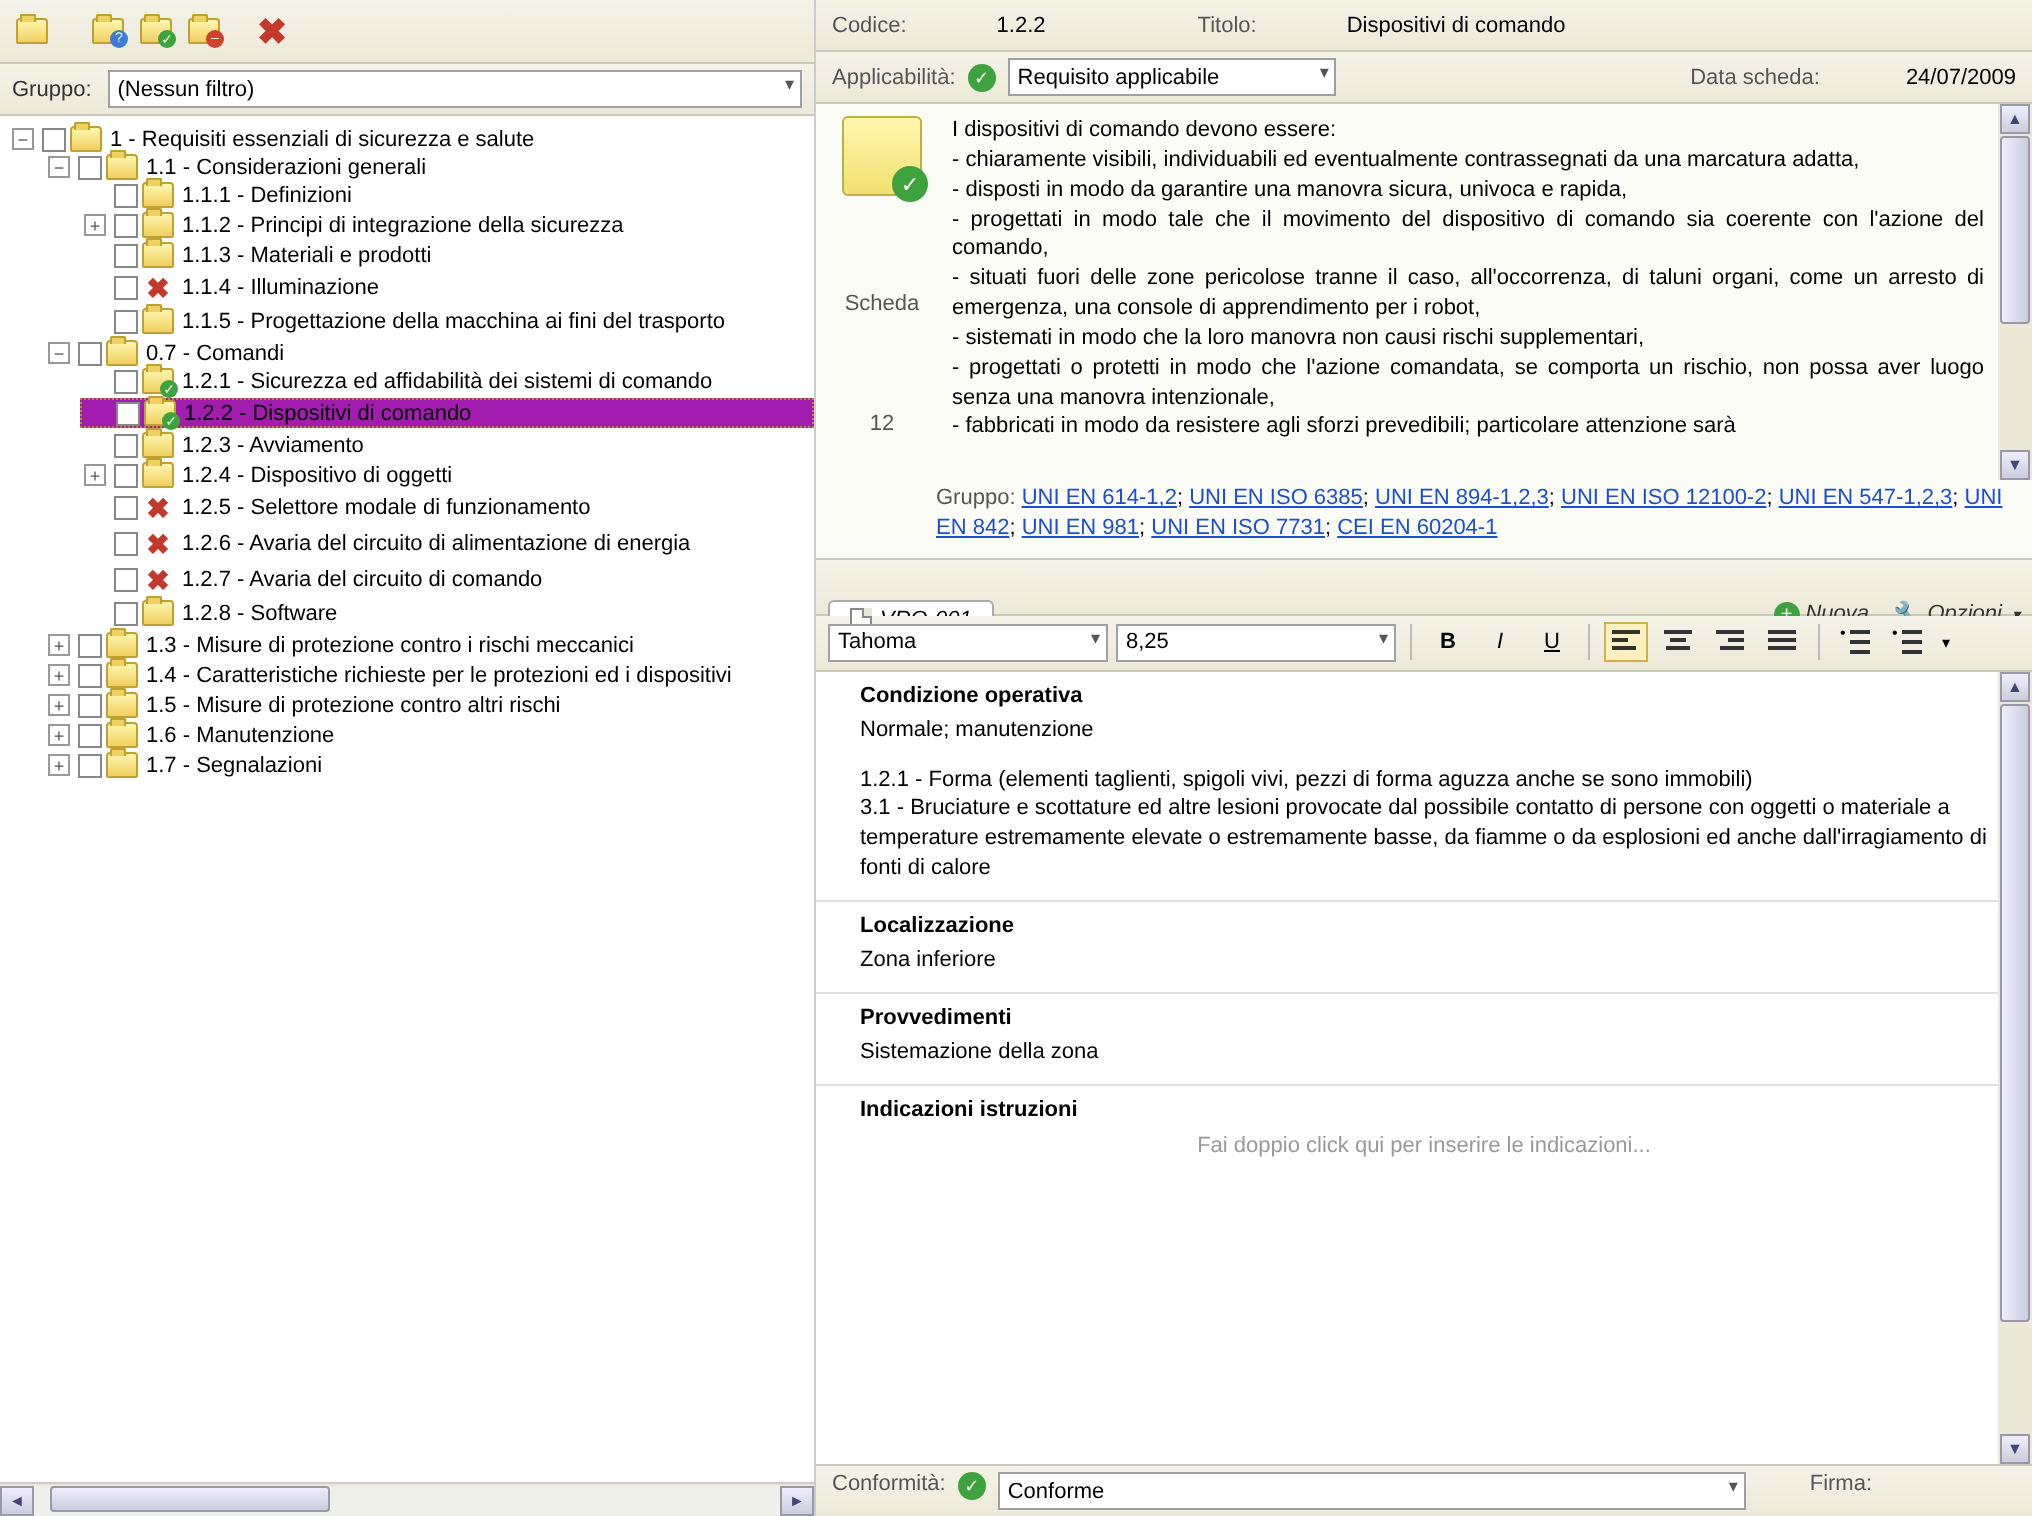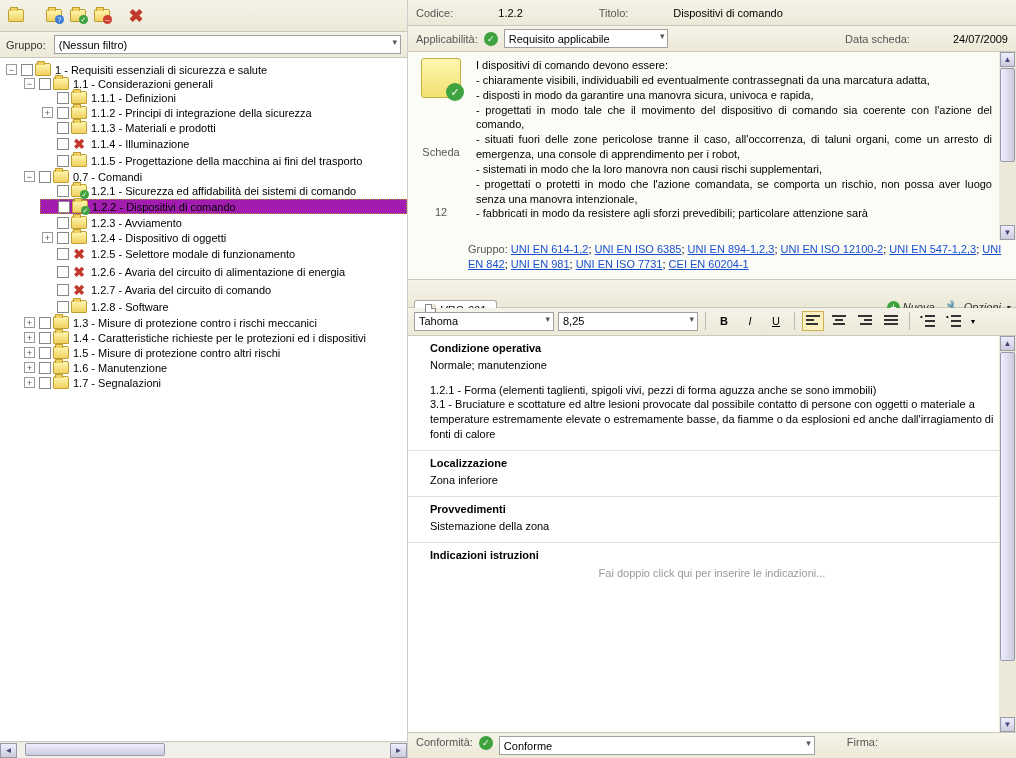--- a/index.html
+++ b/index.html
@@ -436,19 +436,19 @@
       <div class="vsb-btn">▲</div>
       <div class="vsb-track">
           <div class="vsb-thumb" style="height:85%"></div>
         </div>
       <div class="vsb-btn" style="position:absolute;bottom:0;left:1px">▼</div>
     </div>
   </div>
   <div class="footer">
     <span class="hdr-label">Conformità:</span>
     <span class="check-circle">✓</span>
-    <span class="dd-wrap" style="width:316px">
+    <span class="dd-wrap" style="width:374px">
       <select class="dropdown" style="width:100%"><option>Conforme</option></select>
     </span>
     <span style="width:20px"></span>
     <span class="hdr-label">Firma:</span>
   </div>
 </div>
 
 </body></html>

